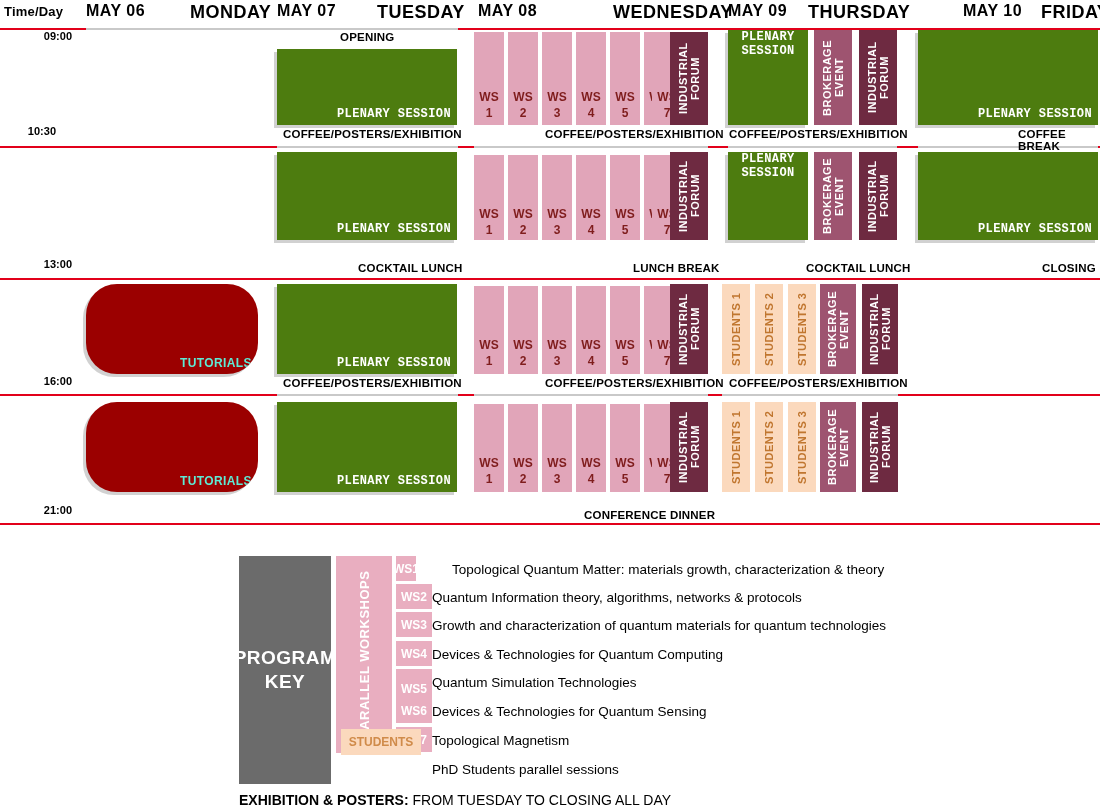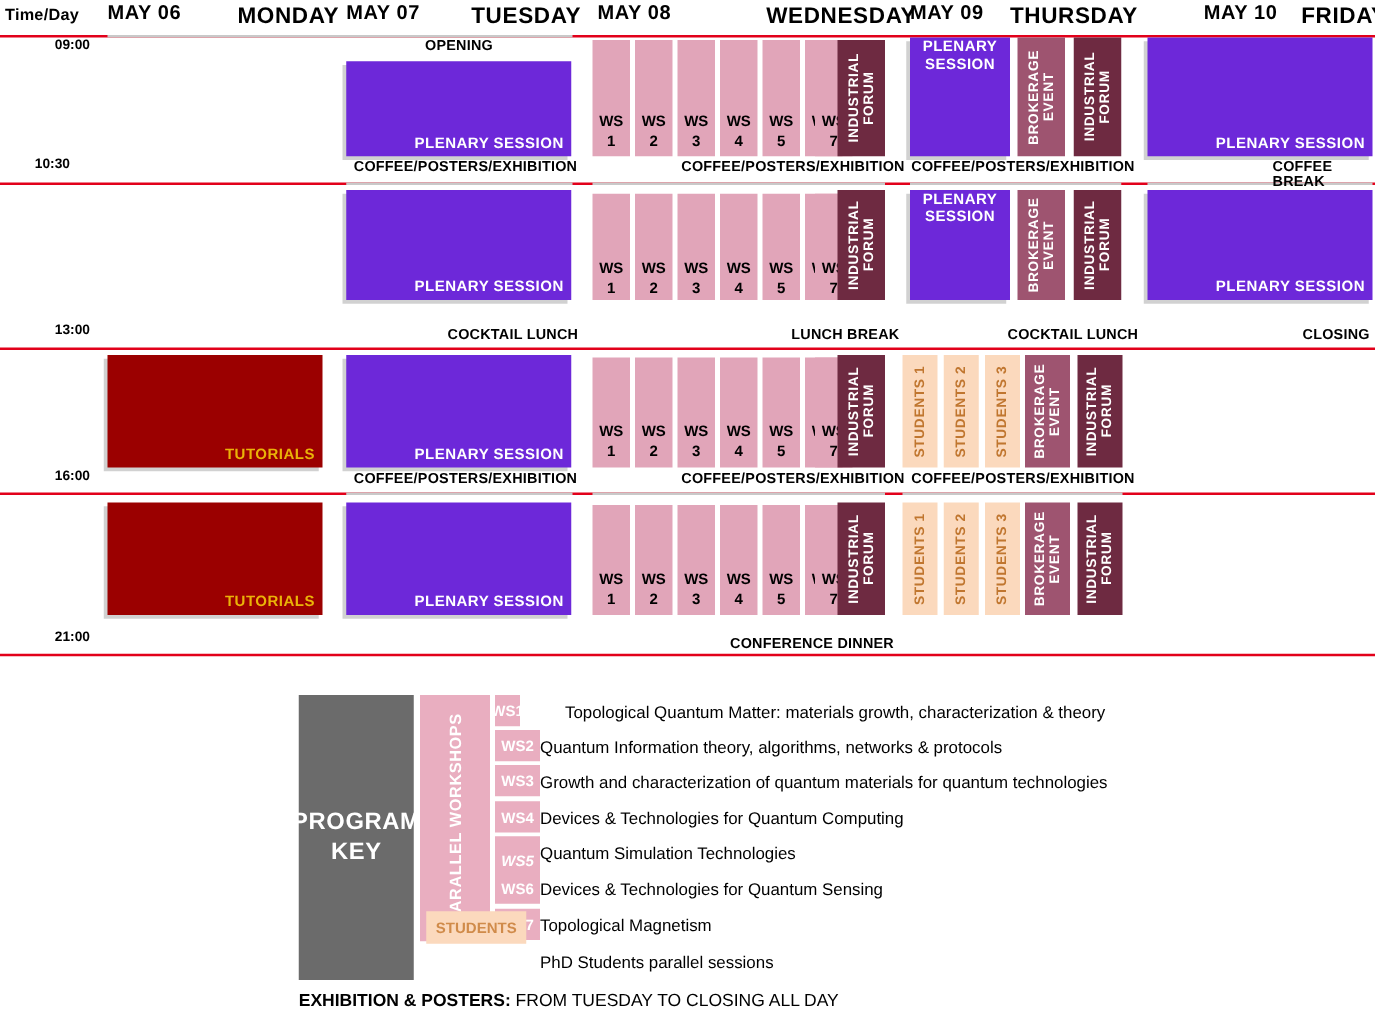--- a/index.html
+++ b/index.html
@@ -18,23 +18,23 @@
   .hdr-day{font-size:18px;font-weight:bold;letter-spacing:.5px;}
 
   
   .rule{position:absolute;height:2px;background:#e2001a;}
   .timelabel{position:absolute;font-size:11px;font-weight:bold;text-align:right;}
 
   
   .blk{position:absolute;box-sizing:border-box;overflow:hidden;}
   .blk .lbl{position:absolute;font-weight:bold;}
 
-  .red{background:#6d28d9;color:#fff;box-shadow:-3px 3px 0 rgba(0,0,0,.18);}
-  .darkred{background:#9b0000;color:#eab308;box-shadow:-3px 3px 0 rgba(0,0,0,.18);}
-  .ws{background:#e1a5b9;color:#000000;}
+  .red{background:#4d7c0f;color:#fff;box-shadow:-3px 3px 0 rgba(0,0,0,.18);font-family:Liberation Mono, monospace;}
+  .darkred{background:#9b0000;color:#5eead4;box-shadow:-3px 3px 0 rgba(0,0,0,.18);border-radius:31px;}
+  .ws{background:#e1a5b9;color:#7f1d1d;}
   .indus{background:#6e2a41;color:#fff;}
   .brok{background:#9e5470;color:#fff;}
   .stud{background:#fbd9bd;color:#c0762f;}
 
   .blk-label-br{right:6px;bottom:4px;font-size:12px;letter-spacing:.4px;}
   .blk-label-c{left:0;right:0;text-align:center;font-size:12px;letter-spacing:.4px;}
 
   .vert{
     writing-mode:vertical-rl;transform:rotate(180deg);
     font-size:11px;font-weight:bold;letter-spacing:.5px;
@@ -358,21 +358,21 @@
 
 <div class="keyws" style="left:396px;top:584px;width:36px;height:25px;">WS2</div>
 <div class="keytxt" style="left:432px;top:590px;">Quantum Information theory, algorithms, networks &amp; protocols</div>
 
 <div class="keyws" style="left:396px;top:612px;width:36px;height:25px;">WS3</div>
 <div class="keytxt" style="left:432px;top:618px;">Growth and characterization of quantum materials for quantum technologies</div>
 
 <div class="keyws" style="left:396px;top:641px;width:36px;height:25px;">WS4</div>
 <div class="keytxt" style="left:432px;top:647px;">Devices &amp; Technologies for Quantum Computing</div>
 
-<div class="keyws" style="left:396px;top:669px;width:36px;height:40px;font-style:italic;">WS5</div>
+<div class="keyws" style="left:396px;top:669px;width:36px;height:40px;">WS5</div>
 <div class="keytxt" style="left:432px;top:675px;">Quantum Simulation Technologies</div>
 
 <div class="keyws" style="left:396px;top:698px;width:36px;height:25px;">WS6</div>
 <div class="keytxt" style="left:432px;top:704px;">Devices &amp; Technologies for Quantum Sensing</div>
 
 <div class="keyws" style="left:396px;top:727px;width:36px;height:25px;">WS7</div>
 <div class="keytxt" style="left:432px;top:733px;">Topological Magnetism</div>
 
 <div class="keystud" style="left:341px;top:729px;width:80px;height:26px;">STUDENTS</div>
 <div class="keytxt" style="left:432px;top:762px;">PhD Students parallel sessions</div>

